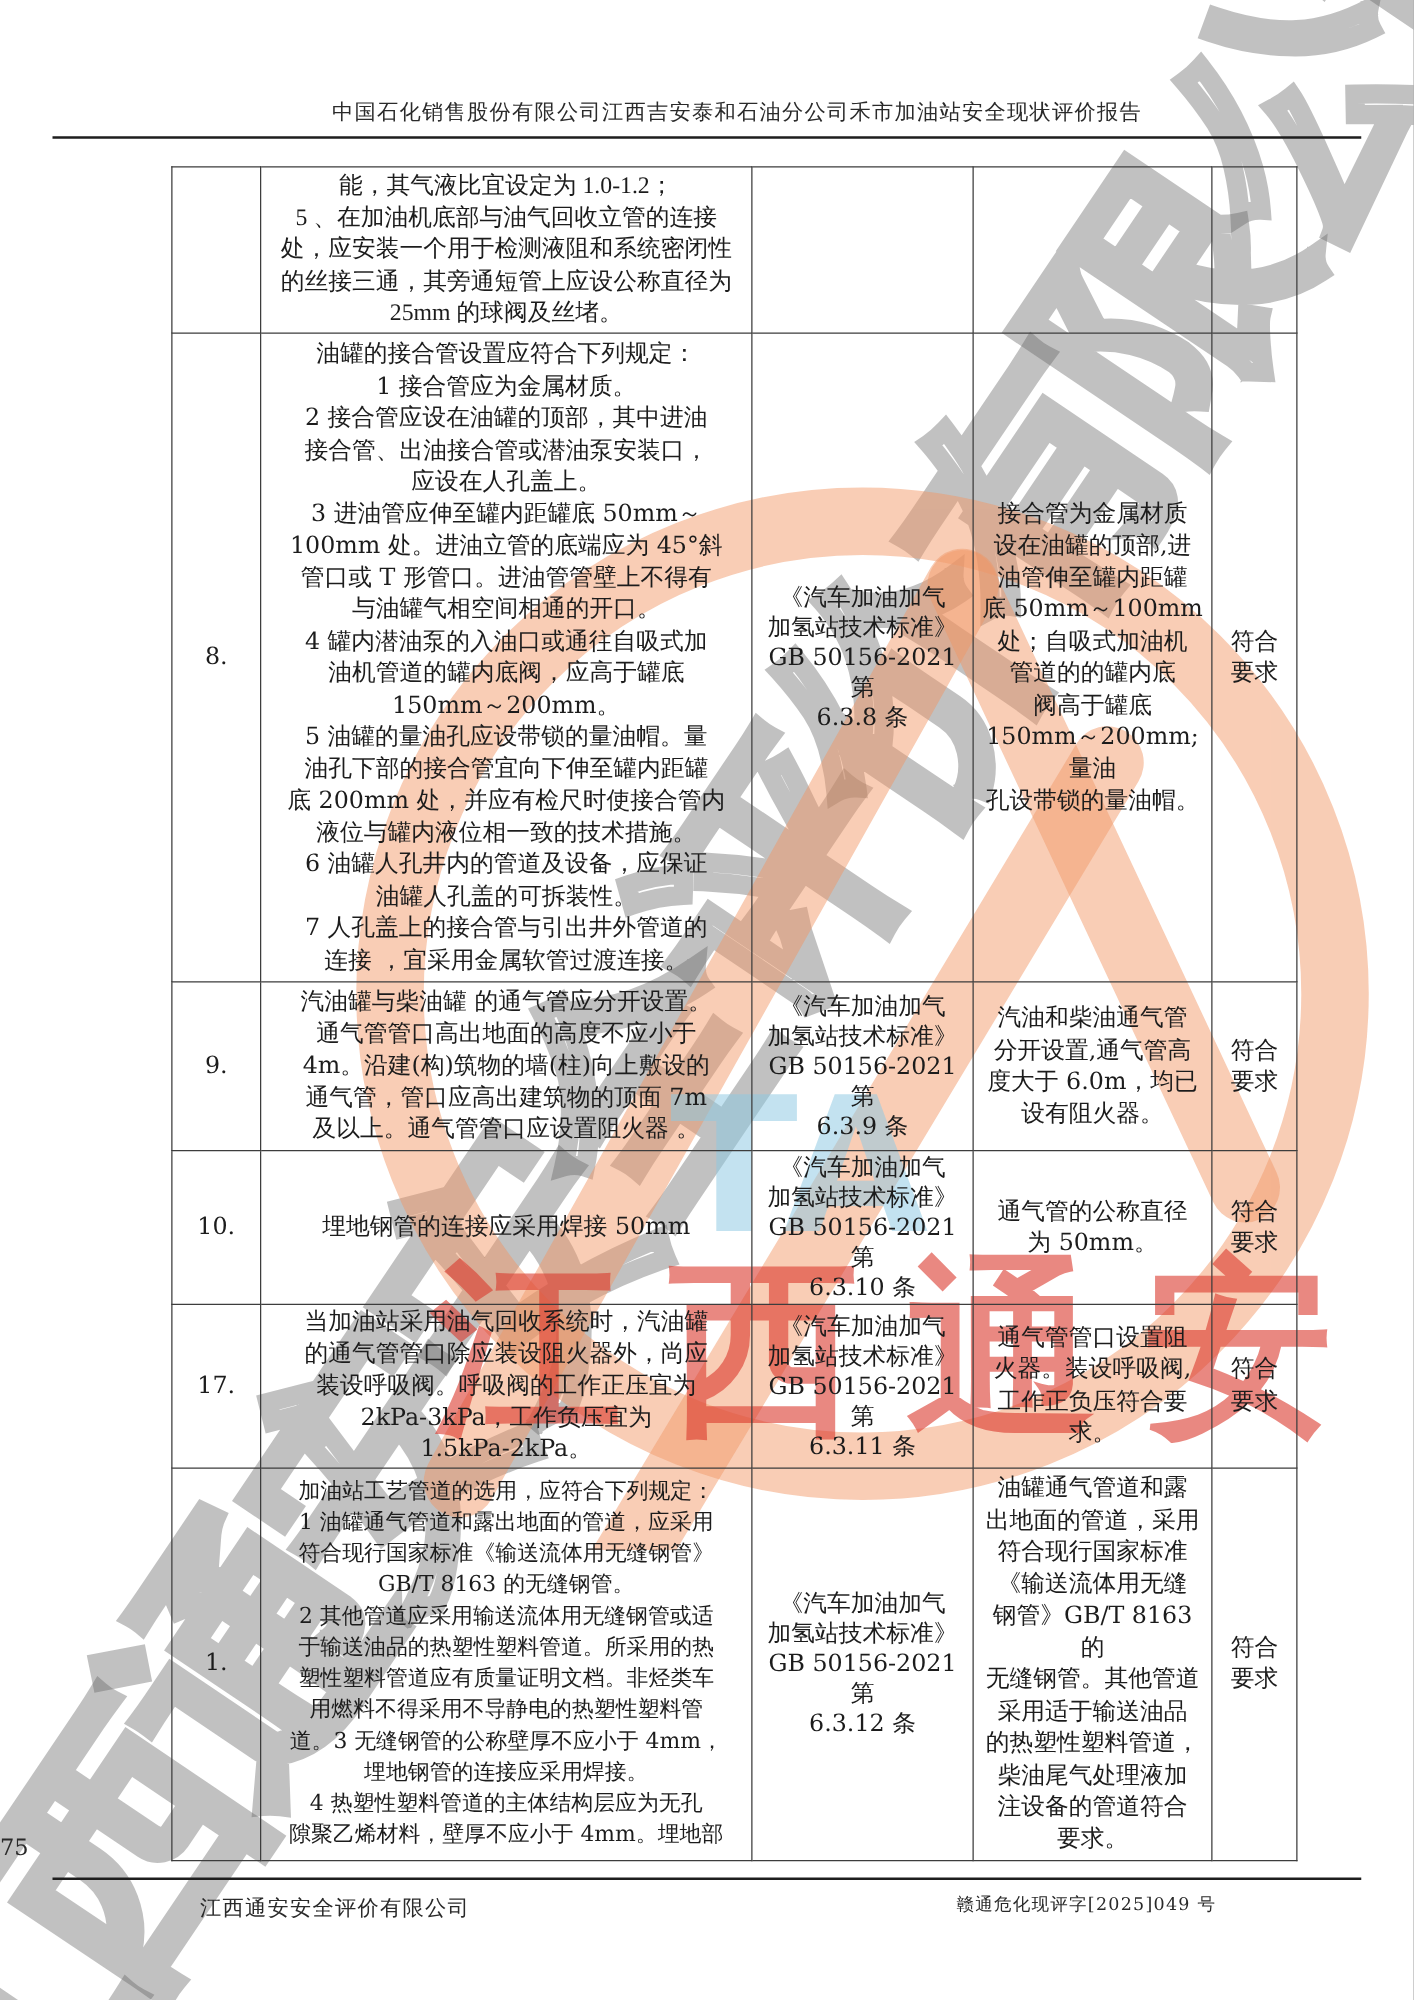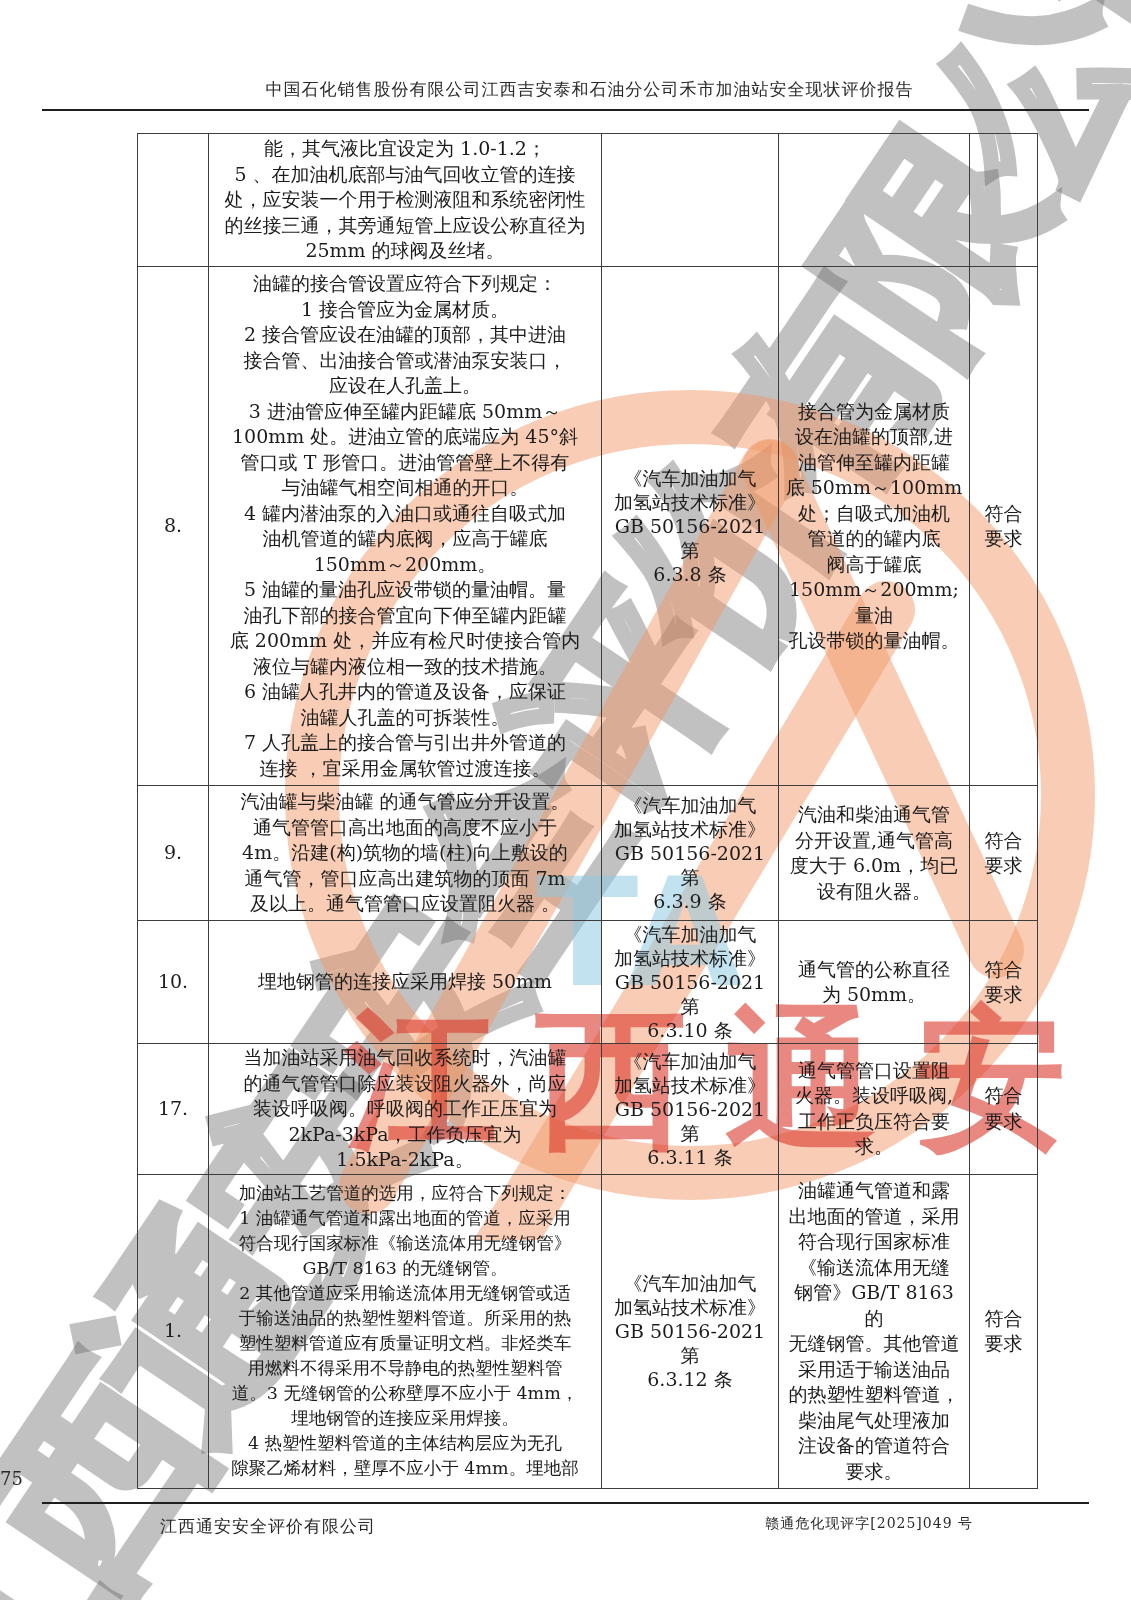--- a/index.html
+++ b/index.html
@@ -130,21 +130,21 @@
 
     <table class="eval-table">
       <colgroup>
         <col class="col-no">
           <col class="col-req">
           <col class="col-basis">
         <col class="col-sit">
           <col class="col-con">
       </colgroup>
       <tbody>
-        <tr style="height:133px;">
+        <tr style="height:133px;font-family:Liberation Serif, serif;">
           <td></td>
           <td>能，其气液比宜设定为 1.0-1.2；
 5 、在加油机底部与油气回收立管的连接
 处，应安装一个用于检测液阻和系统密闭性
 的丝接三通，其旁通短管上应设公称直径为
 25mm 的球阀及丝堵。</td>
           <td class="basis-cell"></td>
           <td></td>
           <td></td>
         </tr>

